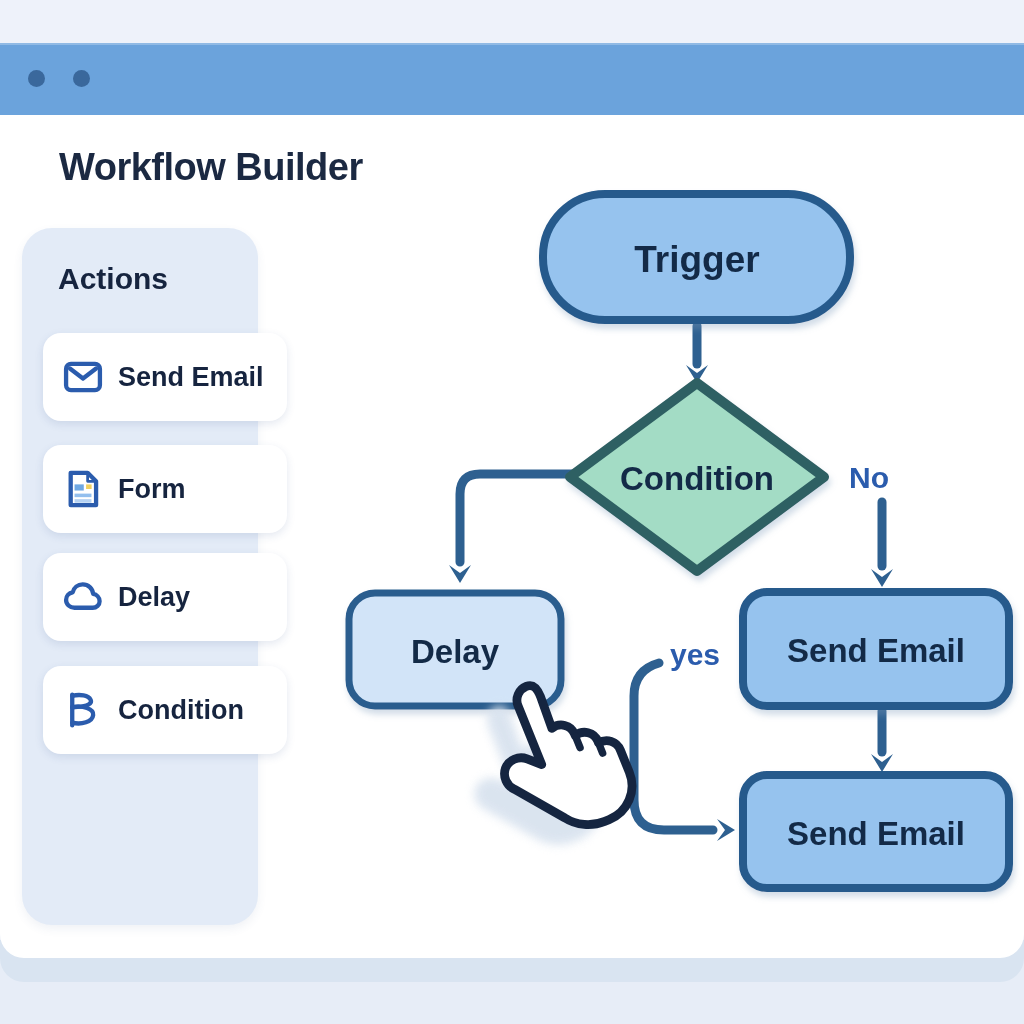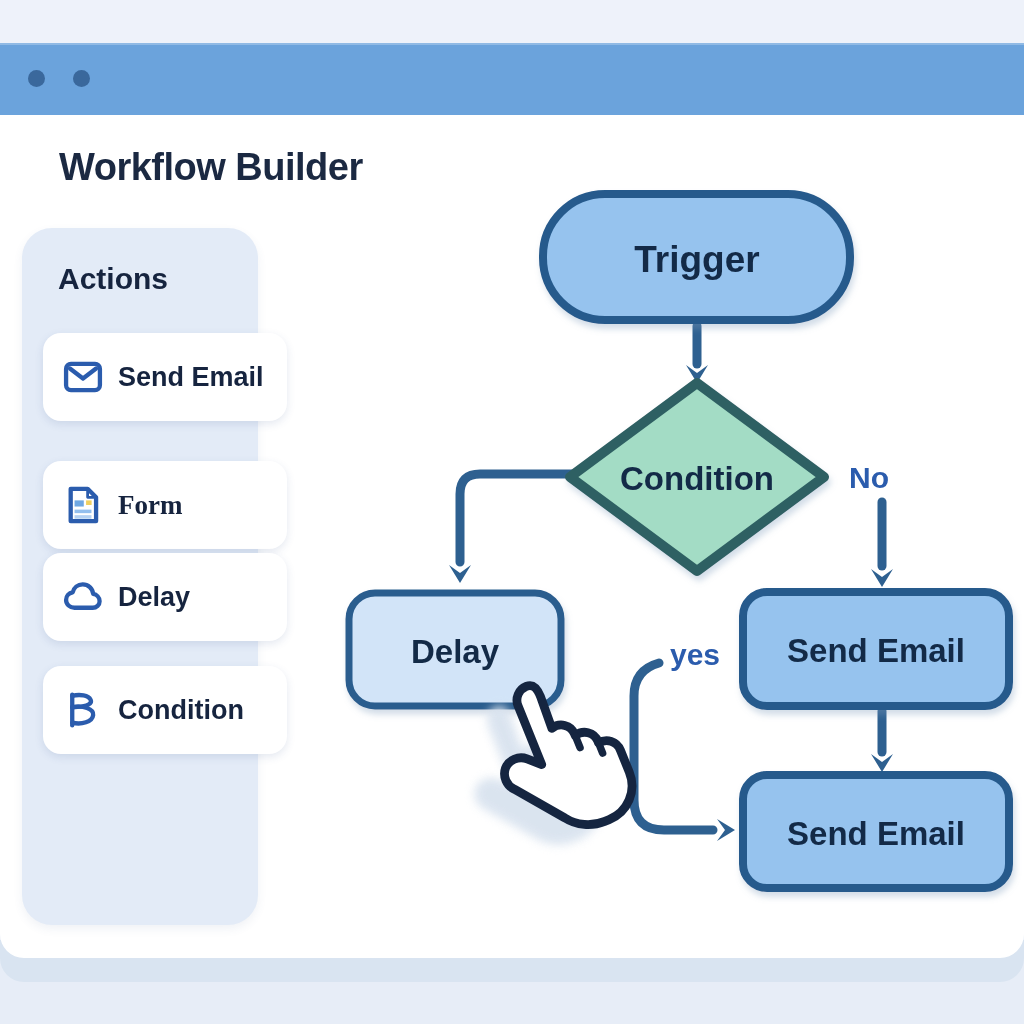--- a/index.html
+++ b/index.html
@@ -29,21 +29,21 @@
     position:absolute;top:34px;left:36px;
     font-size:30px;font-weight:bold;color:#16243f;
   }
   .action-card{
     position:absolute;left:21px;width:244px;height:88px;
     background:#ffffff;border-radius:18px;
     box-shadow:0 3px 8px rgba(50,80,140,.13);
     display:flex;align-items:center;gap:15px;padding-left:20px;box-sizing:border-box;
     cursor:grab;
   }
-  .card-1{top:105px;} .card-2{top:233px;font-family:Liberation Serif, serif;} .card-3{top:325px;} .card-4{top:438px;}
+  .card-1{top:105px;} .card-2{top:217px;} .card-3{top:325px;} .card-4{top:438px;}
   .action-label{font-size:27px;font-weight:bold;color:#16243f;}
   .action-icon{flex:0 0 auto;display:block;}
   .canvas-svg{position:absolute;top:0;left:0;z-index:4;pointer-events:none;}
   .canvas-svg .node{pointer-events:auto;cursor:pointer;}
   .node-text{font-family:"Liberation Sans","DejaVu Sans",sans-serif;font-weight:bold;fill:#132a47;}
   .edge-label{font-family:"Liberation Sans","DejaVu Sans",sans-serif;font-weight:bold;fill:#2b5cad;}
 </style>
 </head>
 <body>
 

